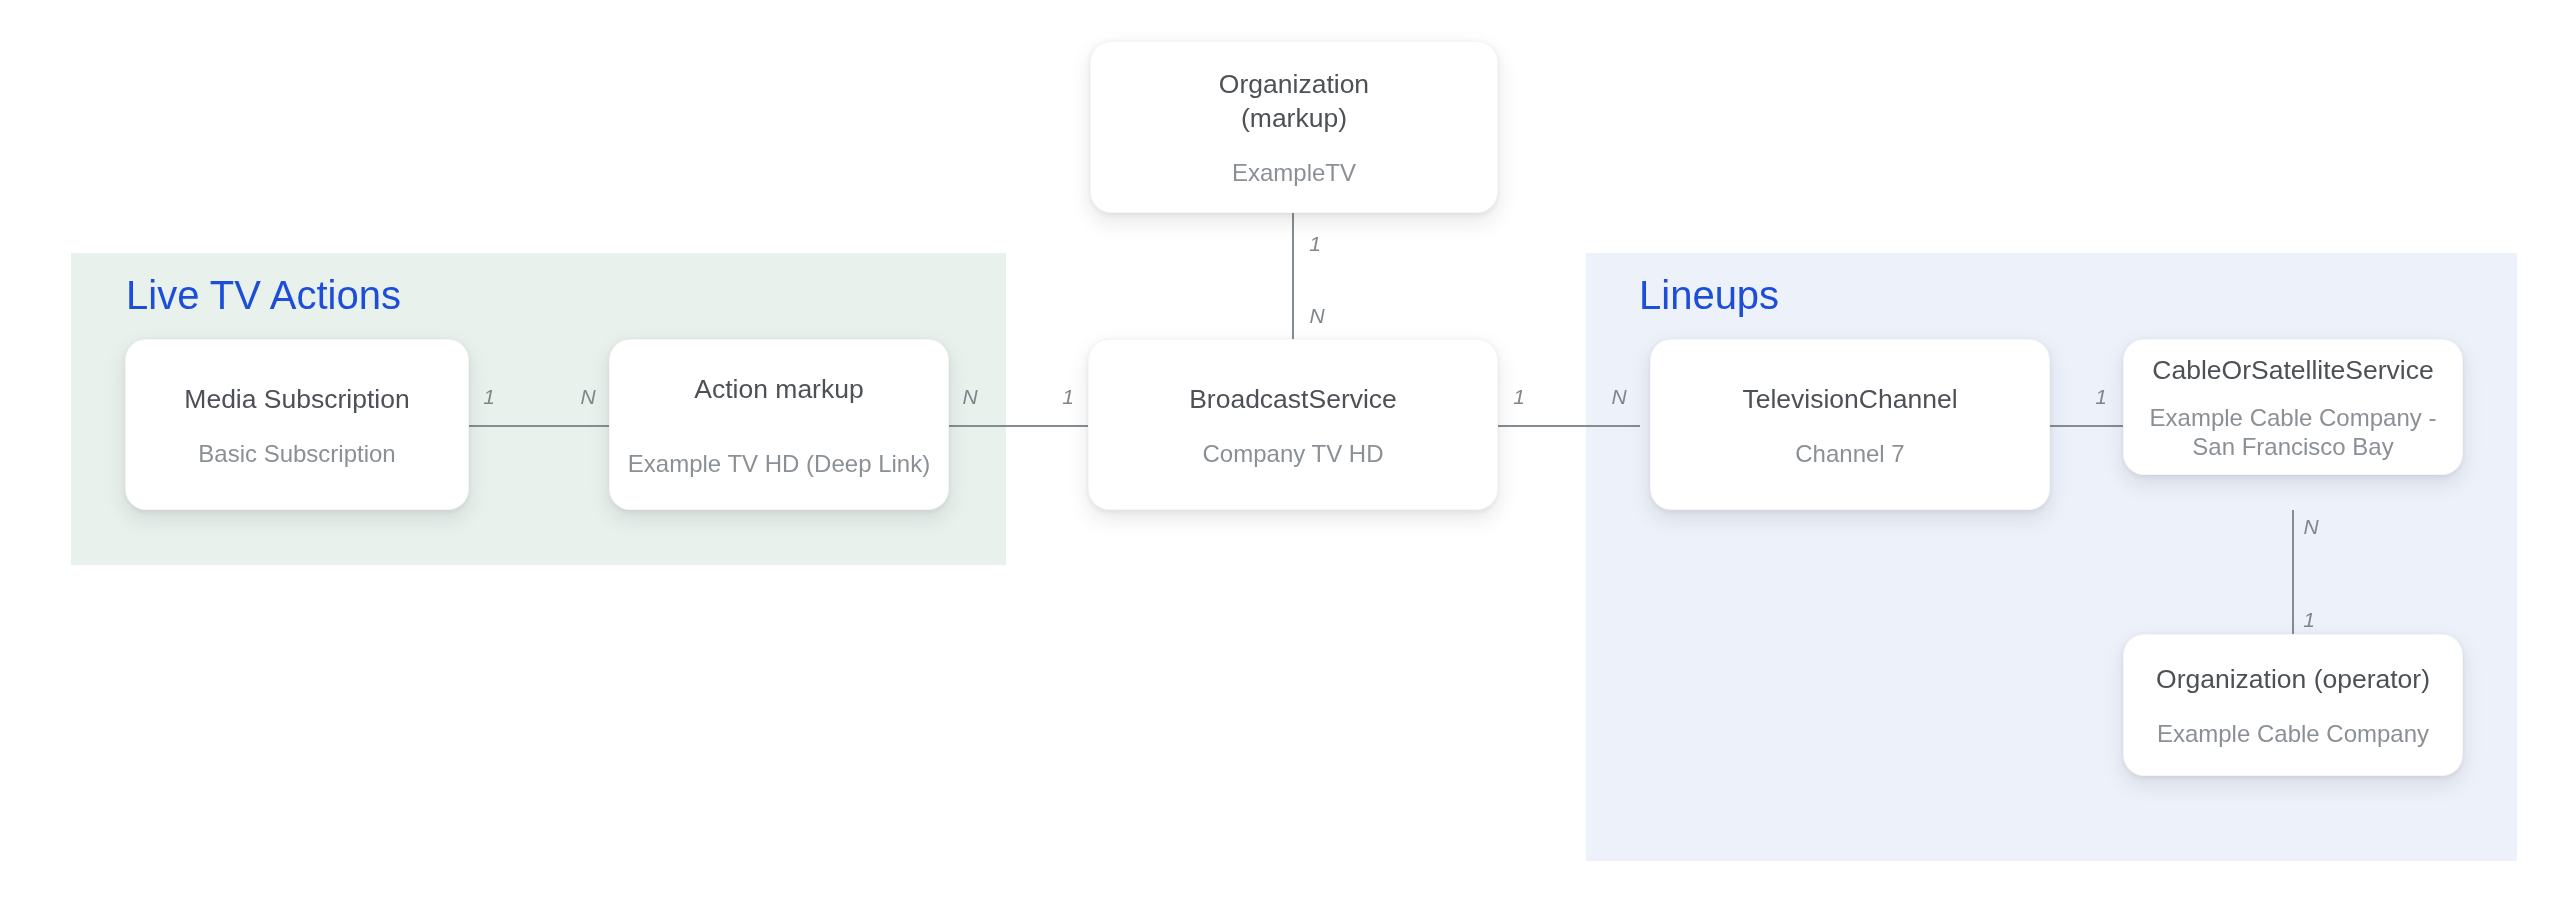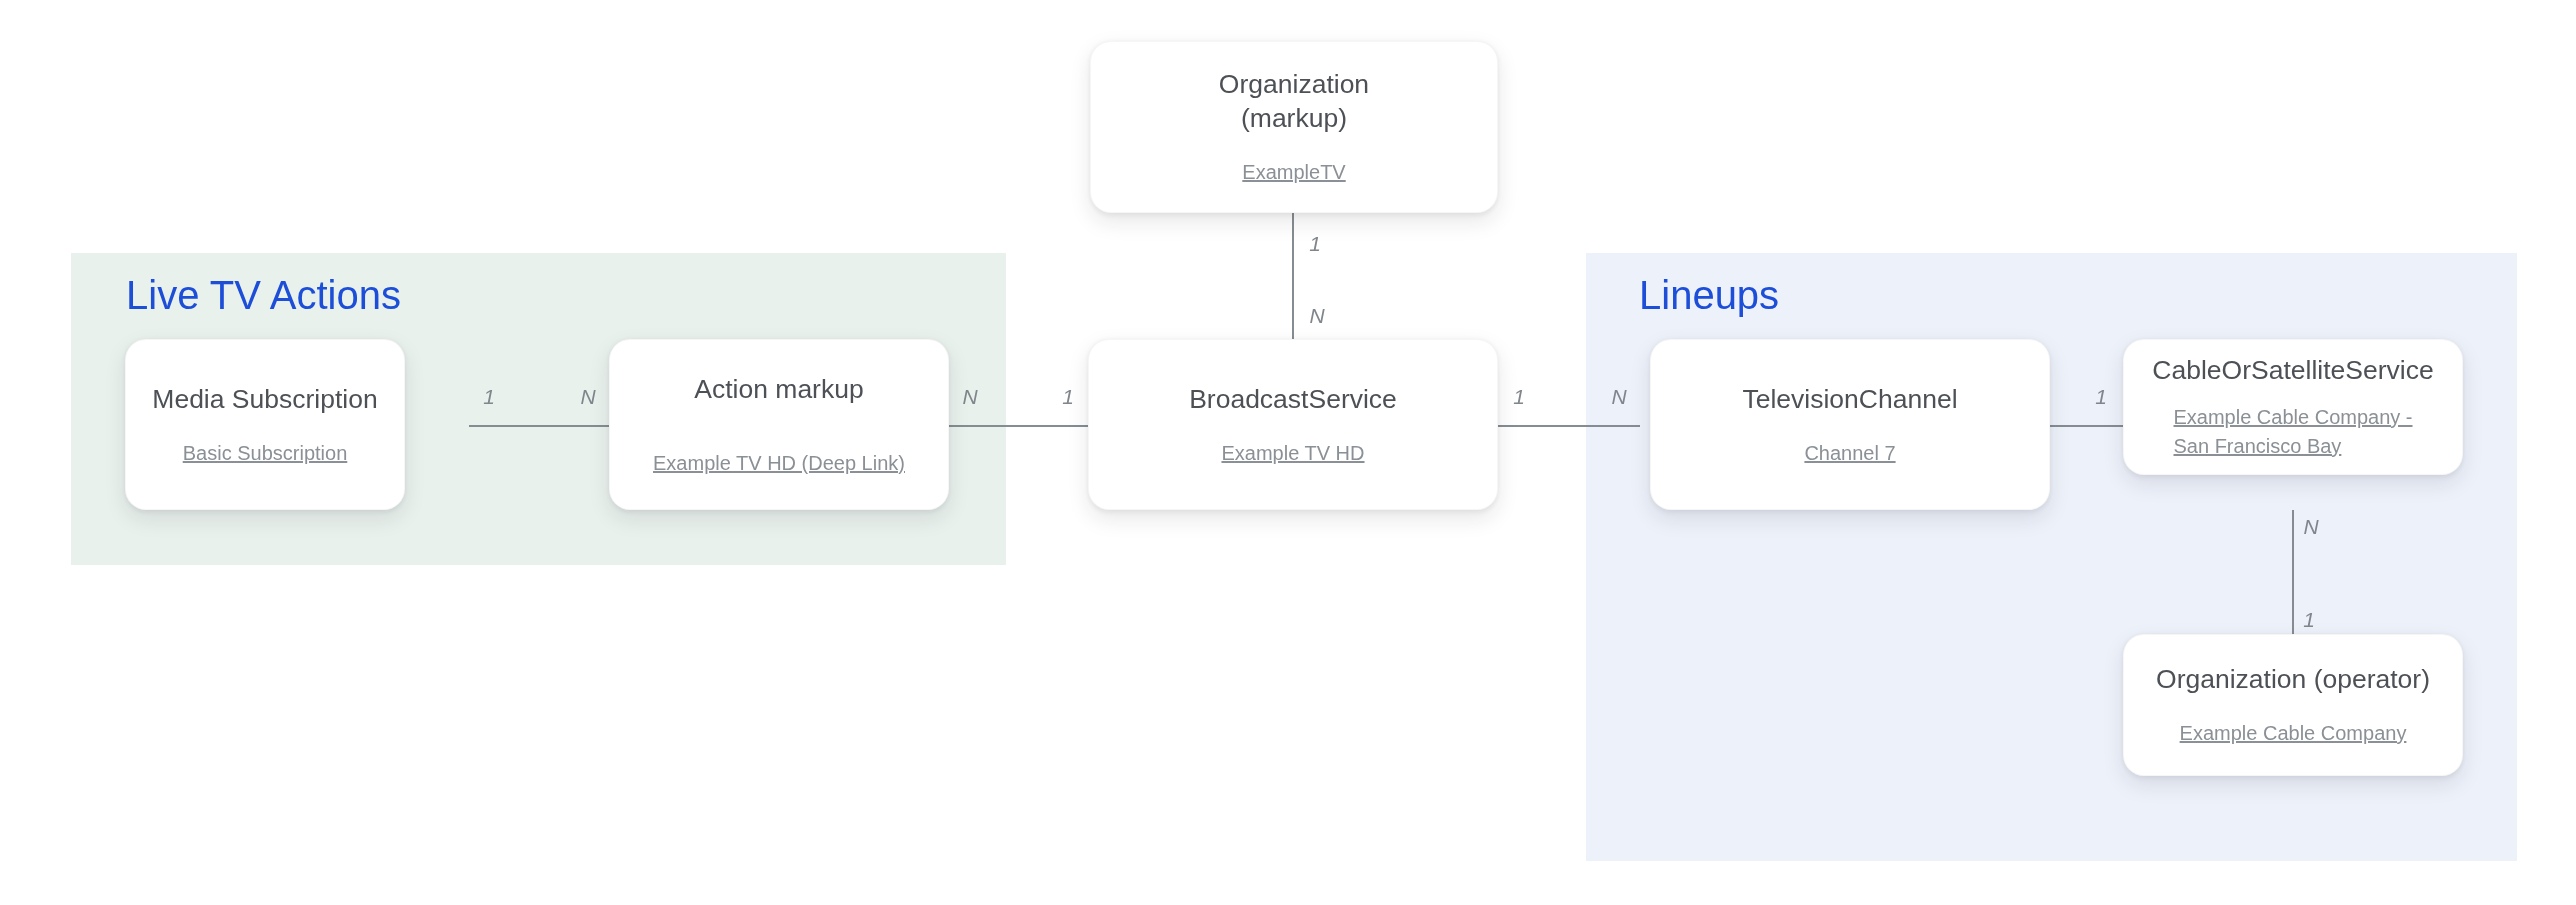--- a/index.html
+++ b/index.html
@@ -46,26 +46,25 @@
     padding: 8.8px 17.7px;
   }
   .node-title {
     font-size: 26.5px;
     line-height: 34px;
     color: #4d5156;
     text-align: center;
     white-space: pre-line;
   }
   .node-subtitle {
-    font-size: 20px;
+    font-size: 24px;
     line-height: 29px;
     color: #8a9095;
-    text-align: left;
+    text-align: center;
     white-space: pre-line;
-    text-decoration: underline;
   }
   .edge-line {
     position: absolute;
     z-index: 1;
     background: #868d92;
   }
   .edge-label {
     position: absolute;
     z-index: 2;
     font-size: 21px;
@@ -111,33 +110,33 @@
 
   <div class="edge-label" style="left:2311px; top:527px;">N</div>
   <div class="edge-label" style="left:2309px; top:620px;">1</div>
 
   <div class="node" style="left:1090px; top:41px; width:408px; height:172px;">
     <div class="node-title">Organization
 (markup)</div>
     <div class="node-subtitle">ExampleTV</div>
   </div>
 
-  <div class="node" style="left:125px; top:339px; width:280px; height:171px;">
+  <div class="node" style="left:125px; top:339px; width:344px; height:171px;">
     <div class="node-title">Media Subscription</div>
     <div class="node-subtitle">Basic Subscription</div>
   </div>
 
   <div class="node" style="left:609px; top:339px; width:340px; height:171px;gap:43px;">
     <div class="node-title">Action markup</div>
     <div class="node-subtitle">Example TV HD (Deep Link)</div>
   </div>
 
   <div class="node" style="left:1088px; top:339px; width:410px; height:171px;">
     <div class="node-title">BroadcastService</div>
-    <div class="node-subtitle">Example TV HD</div>
+    <div class="node-subtitle">Company TV HD</div>
   </div>
 
   <div class="node" style="left:1650px; top:339px; width:400px; height:171px;">
     <div class="node-title">TelevisionChannel</div>
     <div class="node-subtitle">Channel 7</div>
   </div>
 
   <div class="node" style="left:2123px; top:339px; width:340px; height:136px; gap:16px;">
     <div class="node-title">CableOrSatelliteService</div>
     <div class="node-subtitle">Example Cable Company -

